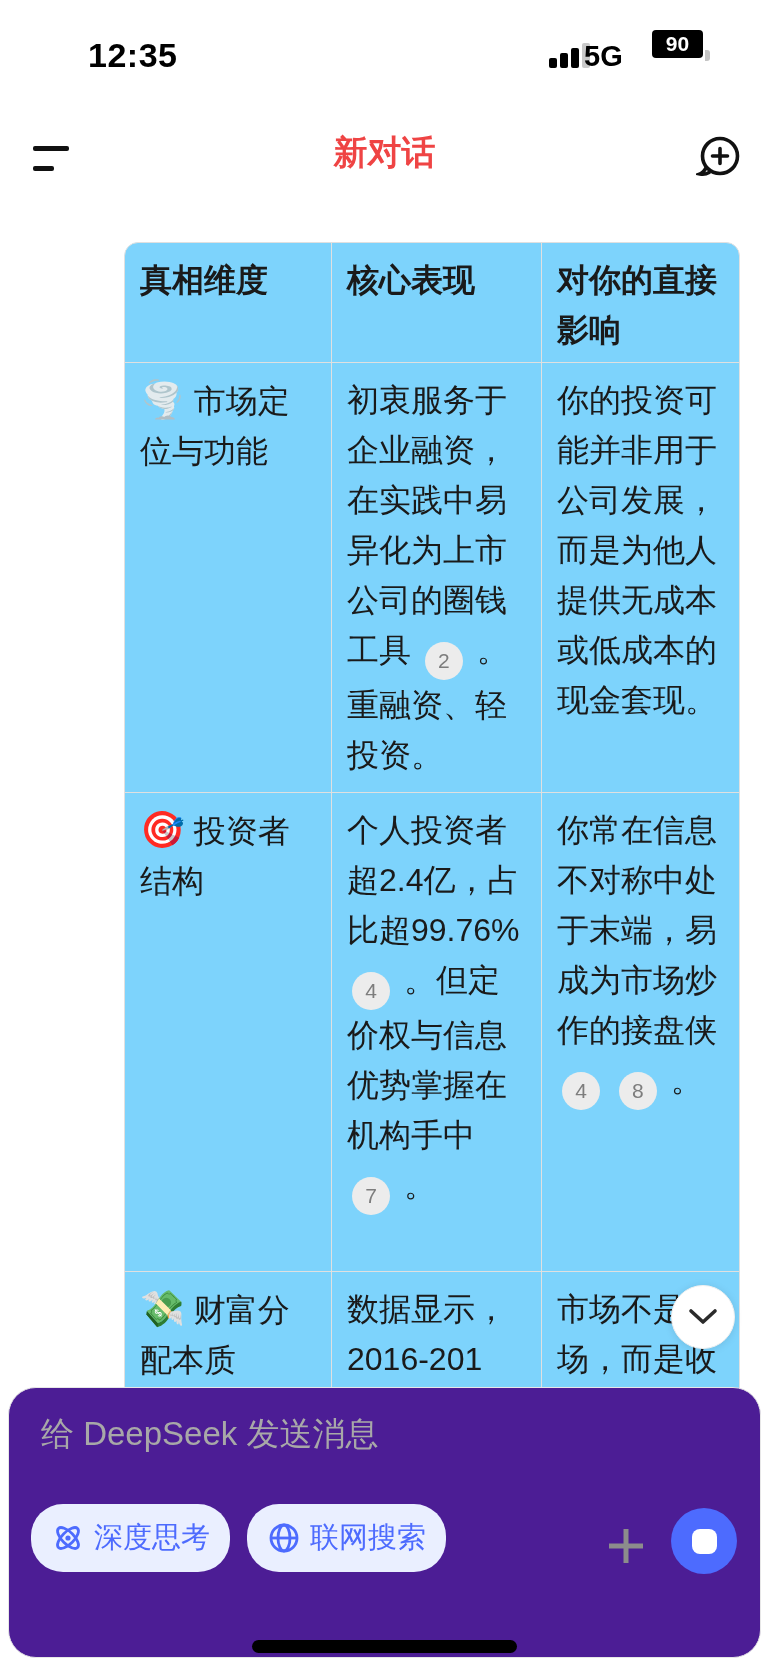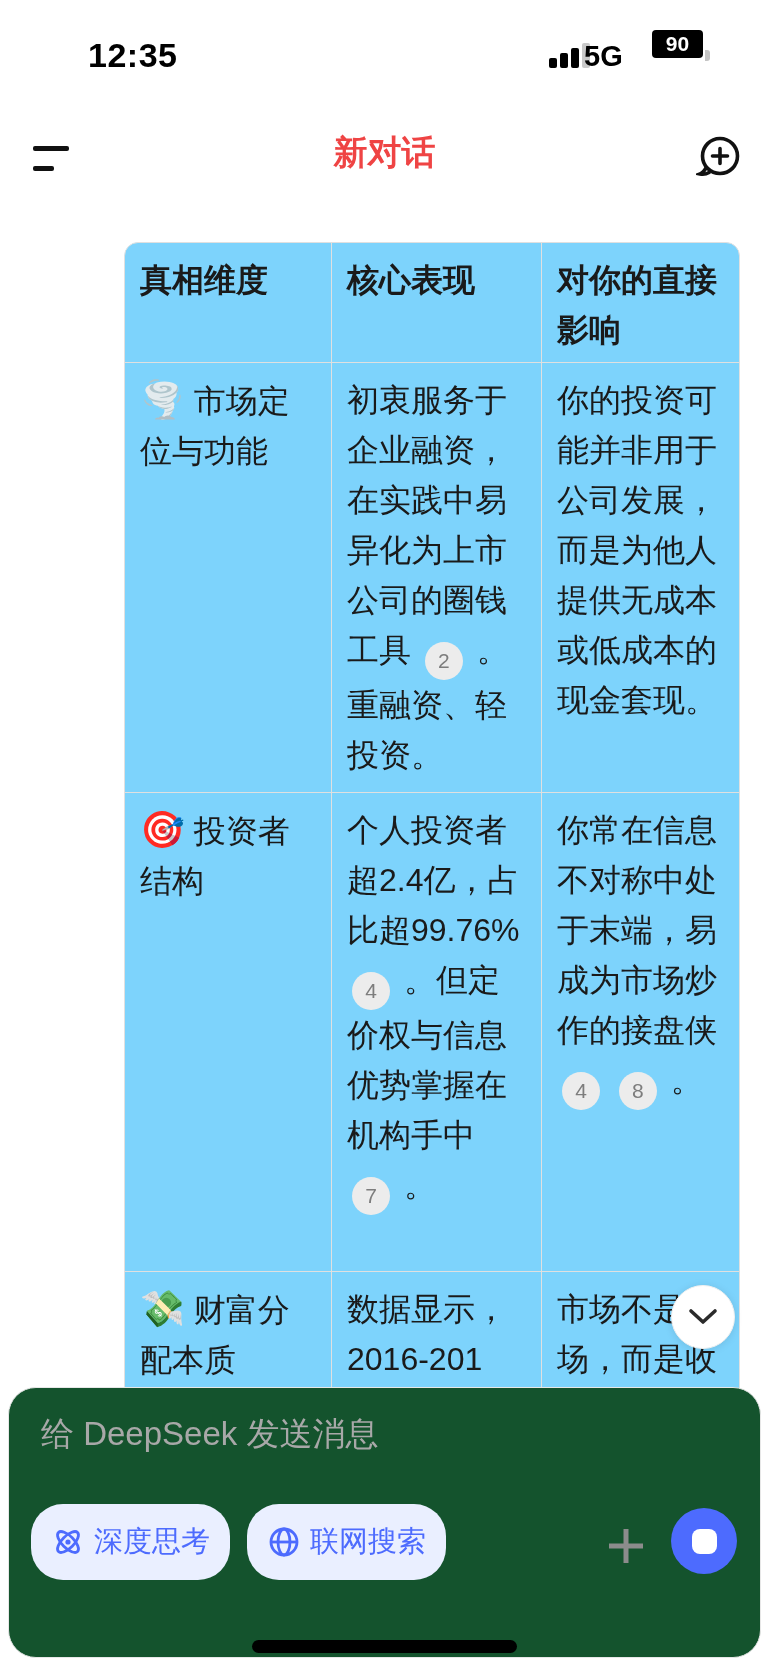--- a/index.html
+++ b/index.html
@@ -50,27 +50,27 @@
   }
   
   .scroll-btn{
     position:absolute;left:671px;top:1285px;width:64px;height:64px;border-radius:50%;
     background:#fff;box-shadow:0 1px 8px rgba(0,0,0,.10);border:1px solid #f0f0f0;
     display:flex;align-items:center;justify-content:center;z-index:5;cursor:pointer;box-sizing:border-box;
   }
   
   .composer{
     position:absolute;left:8px;top:1387px;width:753px;height:271px;
-    background:#14532d;border:1.5px solid #e7e7e7;border-radius:28px;
+    background:#4c1d95;border:1.5px solid #e7e7e7;border-radius:28px;
     box-sizing:border-box;z-index:4;
   }
   .placeholder{position:absolute;left:32px;top:24px;font-size:33px;color:#a8a8a8;}
   .tools{position:absolute;left:22px;top:116px;display:flex;gap:17px;}
   .pill{
-    display:inline-flex;align-items:center;gap:9px;height:76px;padding:0 20px;
+    display:inline-flex;align-items:center;gap:9px;height:68px;padding:0 20px;
     border-radius:32px;background:#eaefff;color:#4d6bfe;font-size:29px;font-weight:500;cursor:pointer;
   }
   .attach{position:absolute;left:595px;top:136px;width:44px;height:44px;cursor:pointer;}
   .stop-btn{
     position:absolute;left:662px;top:120px;width:66px;height:66px;border-radius:50%;
     background:#4d6bfe;display:flex;align-items:center;justify-content:center;cursor:pointer;
   }
   .stop-square{width:25px;height:25px;border-radius:8px;background:#fff;}
   
   .home-indicator{position:absolute;left:252px;top:1640px;width:265px;height:13px;border-radius:7px;background:#000;z-index:10;}

